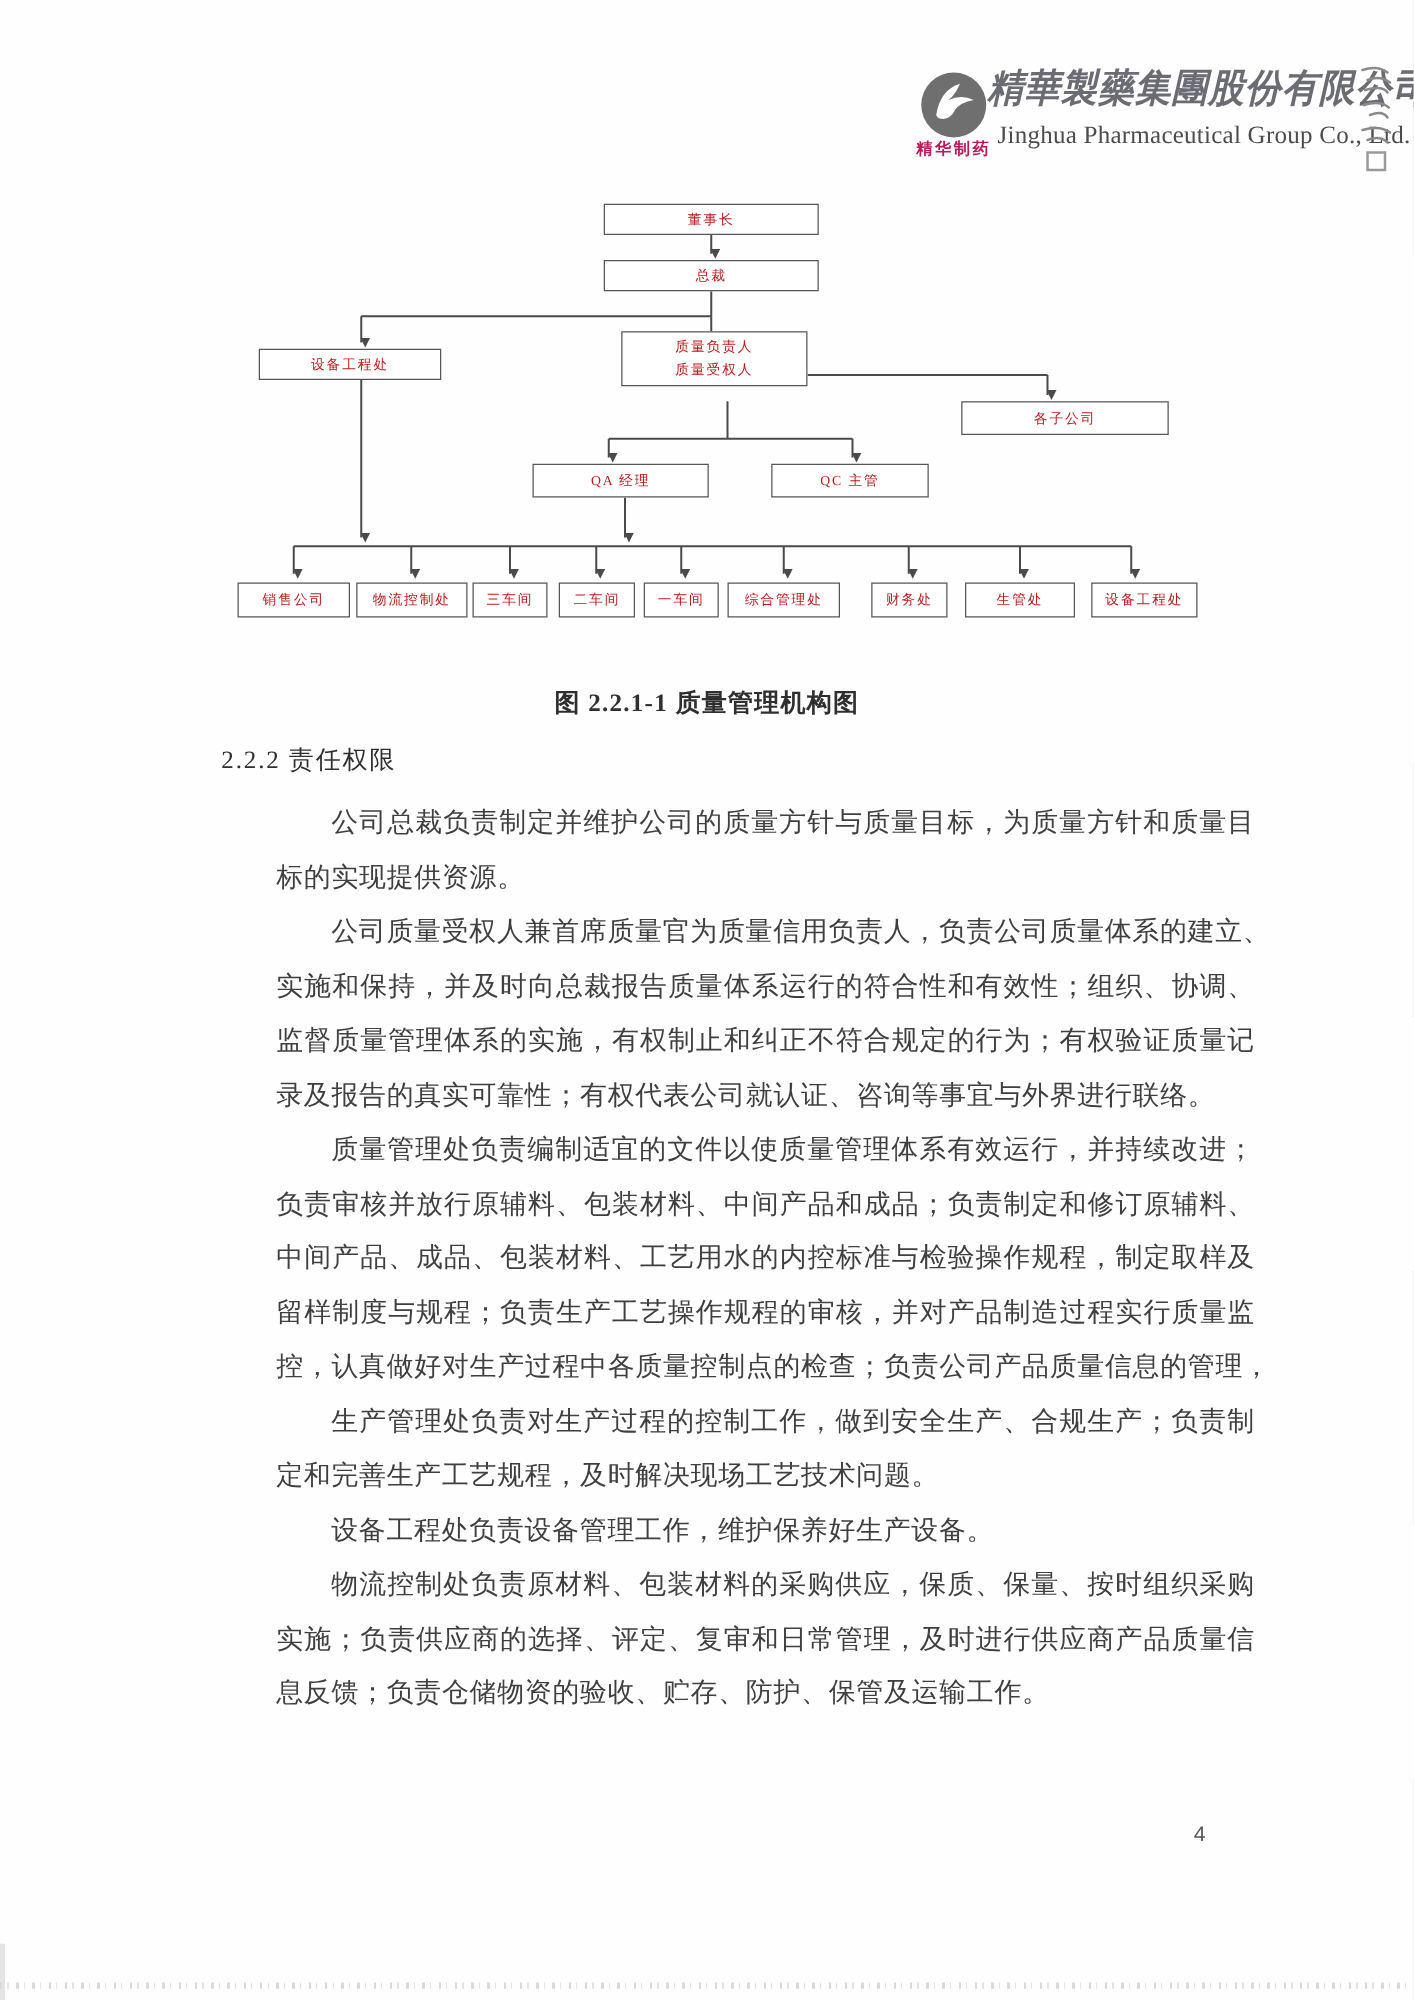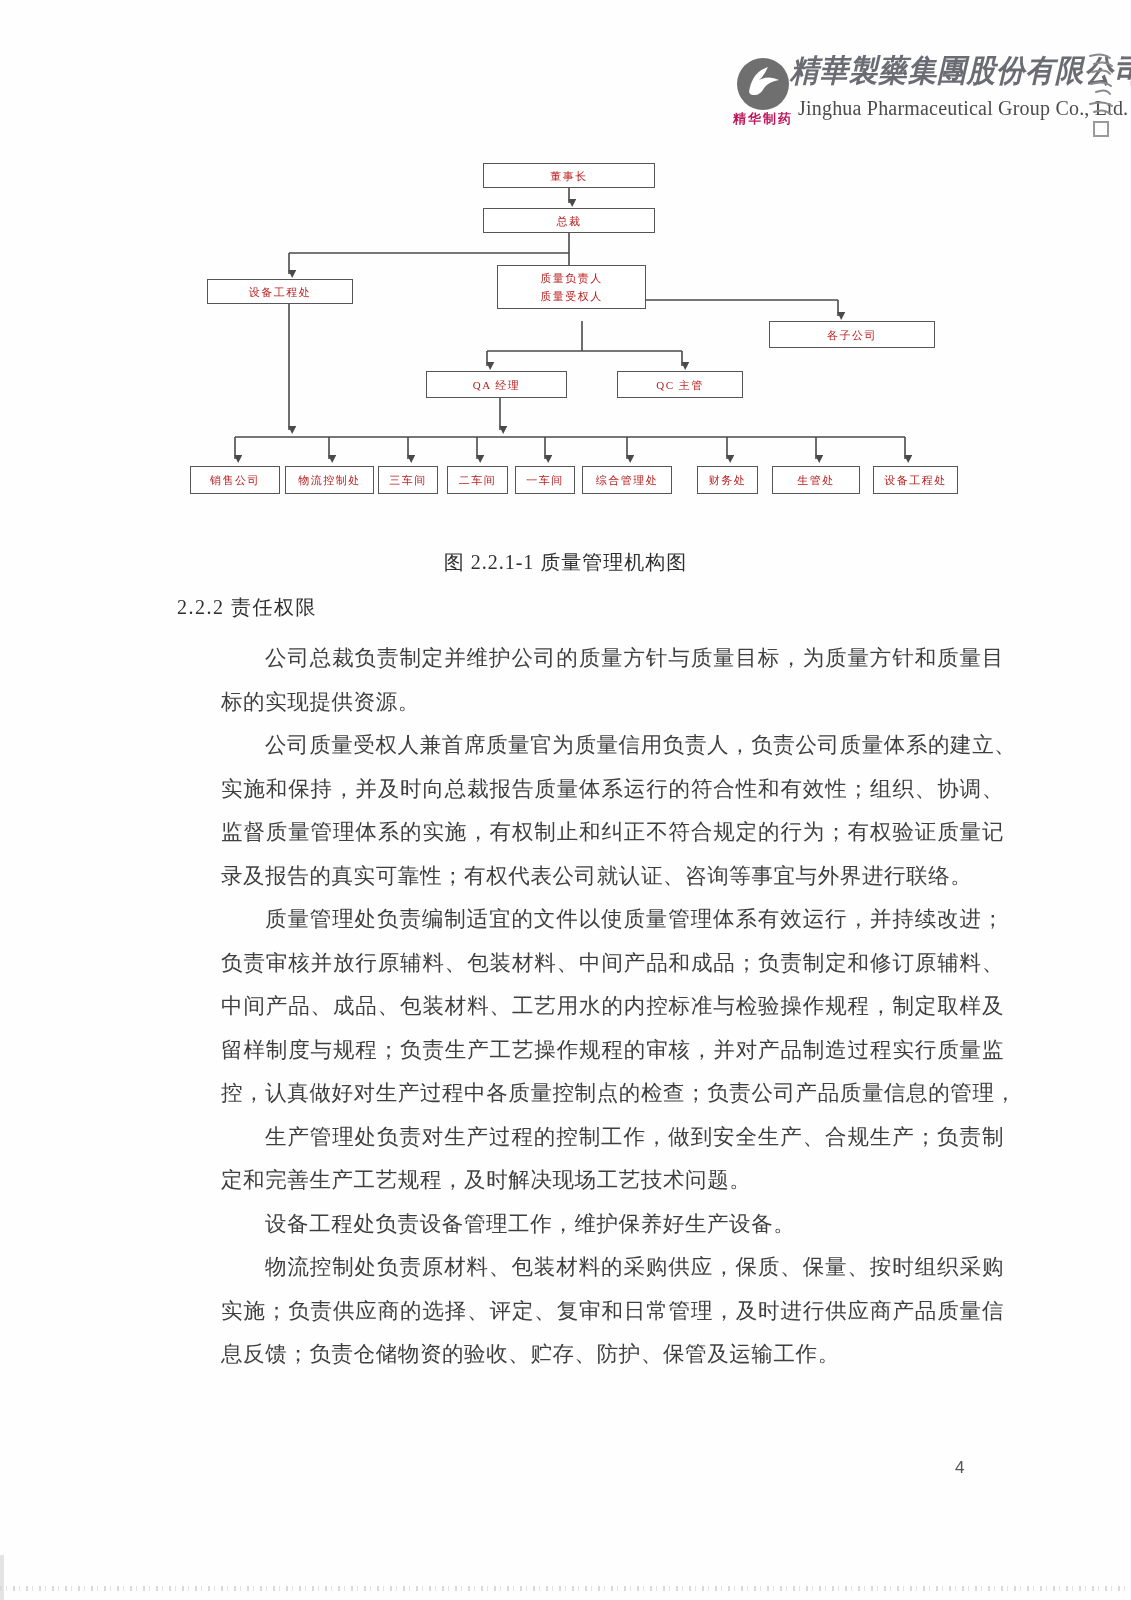--- a/index.html
+++ b/index.html
@@ -32,21 +32,21 @@
   .node{
     position:absolute;border:1.6px solid #565656;background:#fff;
     display:flex;align-items:center;justify-content:center;
     font-size:11px;color:#b91c1c;letter-spacing:1.5px;line-height:18px;
     box-sizing:border-box;text-align:center;
   }
   .node .two{display:block;}
   
   .figure-caption{
     position:absolute;left:0;top:549px;width:1131px;text-align:center;
-    font-size:20px;color:#2f2f2f;letter-spacing:1px;font-weight:400;
+    font-size:20px;color:#2f2f2f;letter-spacing:1px;font-weight:700;
   }
   .section-heading{
     position:absolute;left:177px;top:594px;
     font-size:20px;color:#2f2f2f;letter-spacing:1.5px;
   }
   .body-text{position:absolute;left:177px;top:637px;width:783px;margin-left:44px;}
   .line{
     font-size:21.5px;line-height:43.5px;color:#3f3f3f;letter-spacing:.6px;
     text-align:justify;text-align-last:justify;white-space:nowrap;
   }

